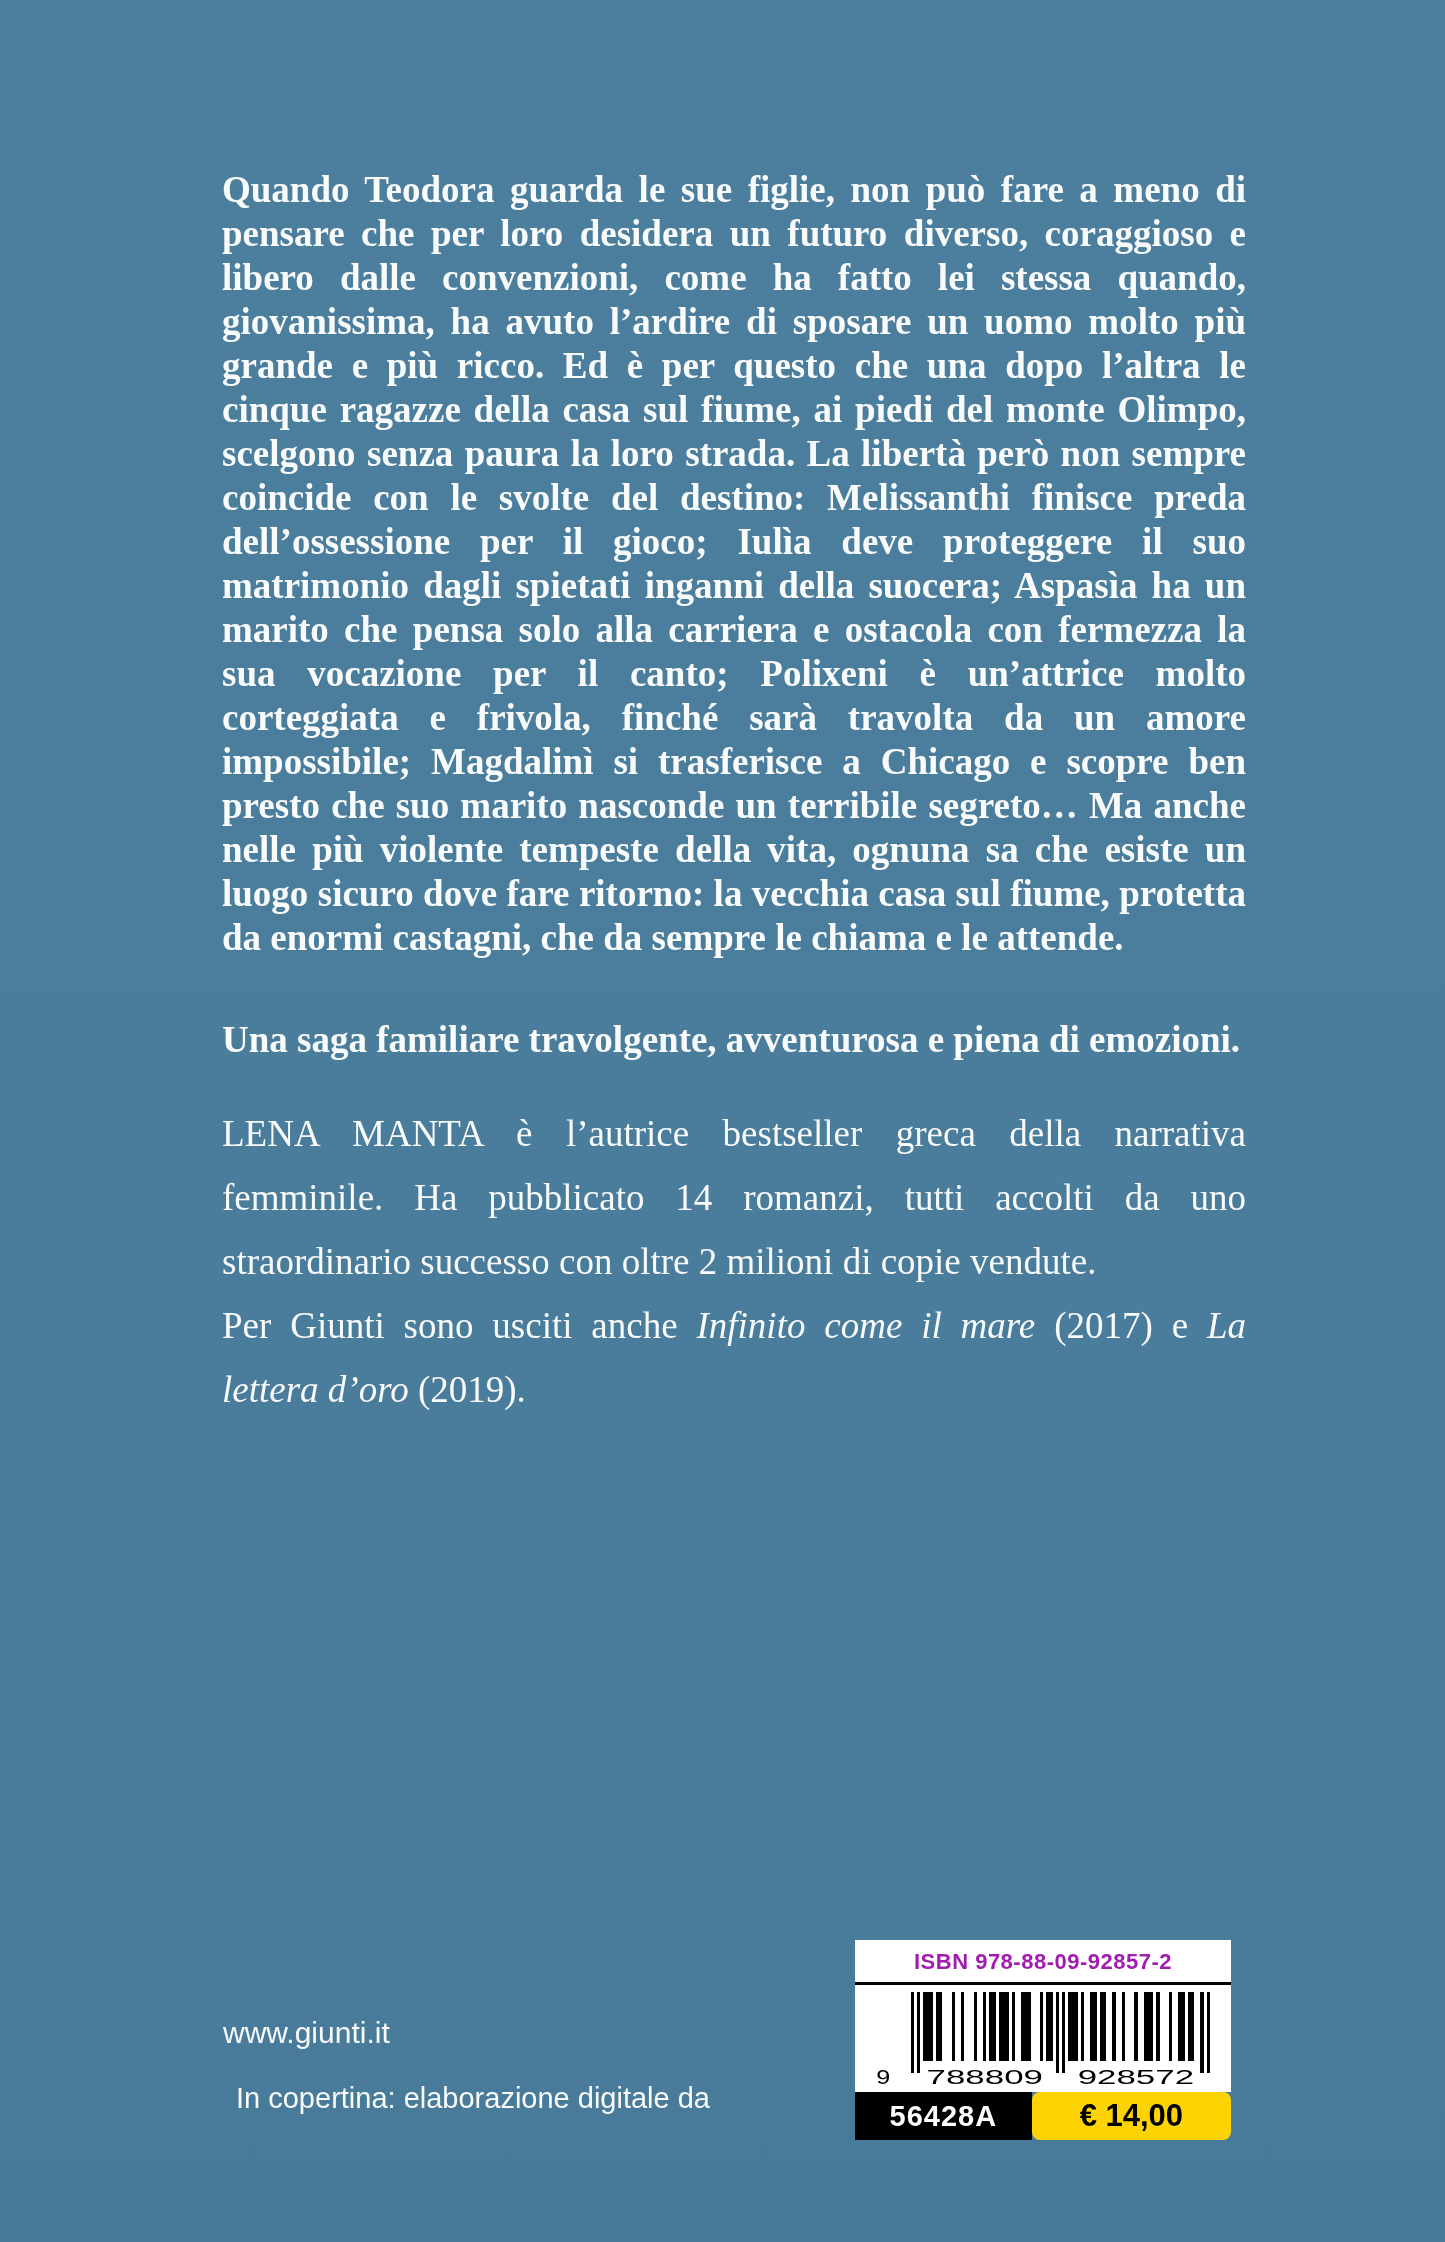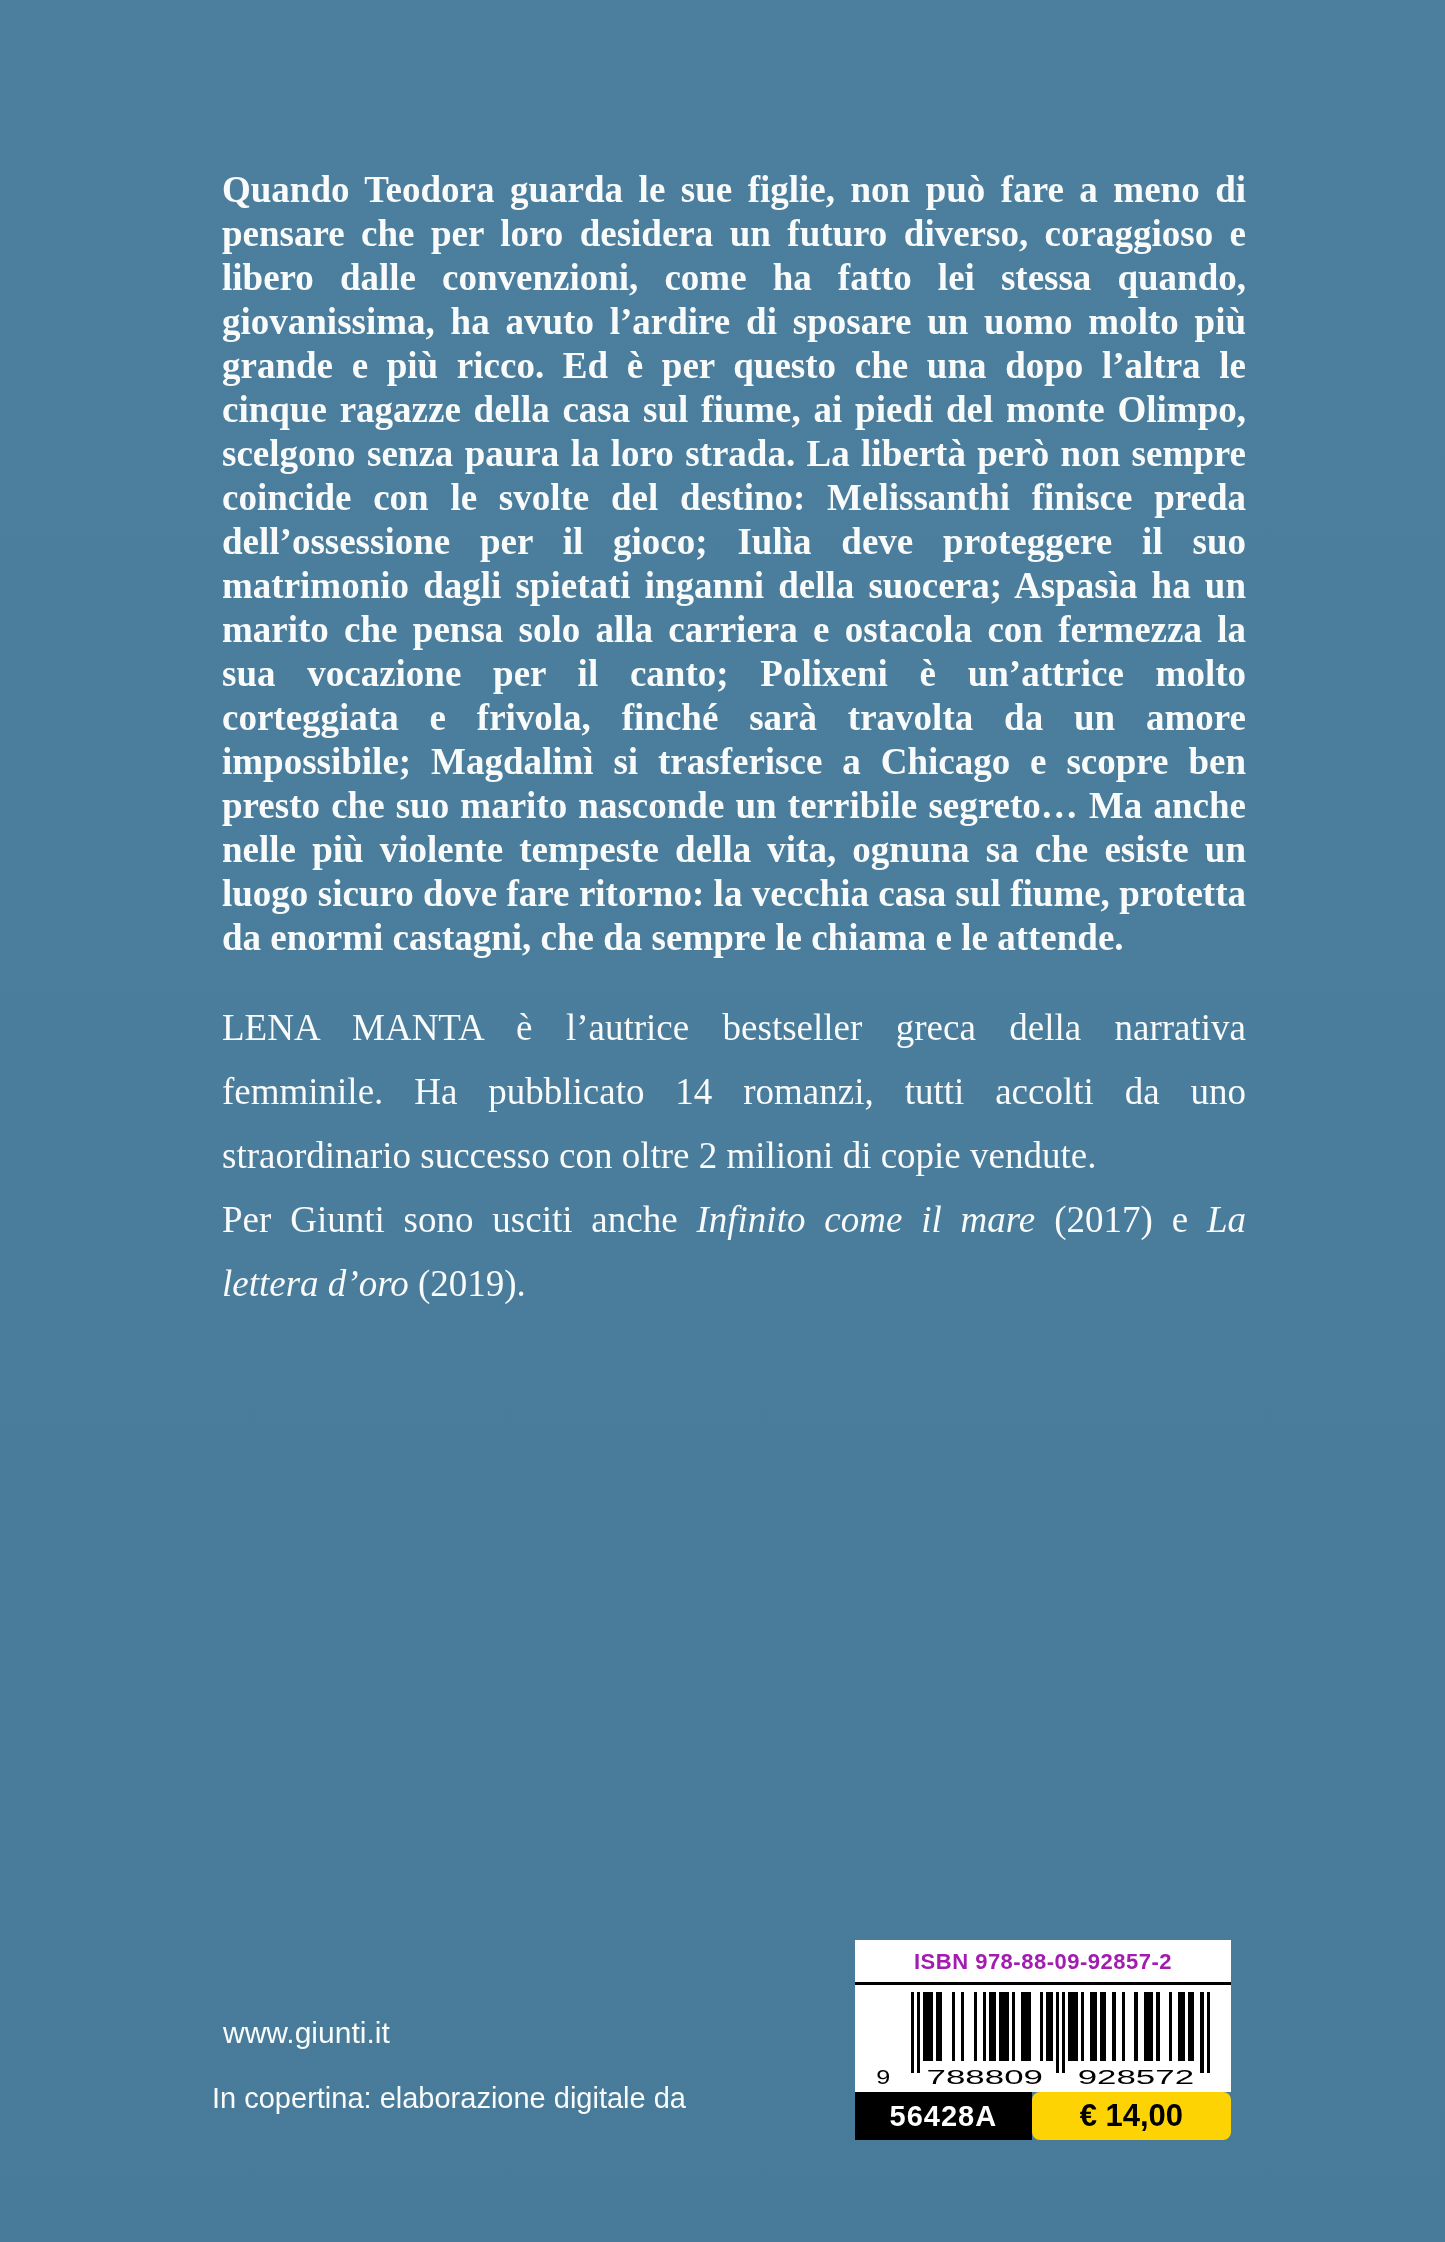--- a/index.html
+++ b/index.html
@@ -14,21 +14,21 @@
   .text-block { position:absolute; left:222px; top:168px; width:1024px; }
   .synopsis { font-size:37px; line-height:44px; text-align:justify; hyphens:auto;font-weight:bold; }
   .tagline { margin-top:54px; font-size:37px; line-height:52px; font-weight:bold; text-align:justify; }
   .bio { margin-top:36px; font-size:37px; line-height:64px; text-align:justify; hyphens:auto; }
   .italic { font-style:italic; }
   .website {
     position:absolute; left:223px; top:2016px;
     font-family:"Liberation Sans", sans-serif; font-size:30px;
   }
   .credits {
-    position:absolute; left:212px; top:2076px;
+    position:absolute; left:236px; top:2076px;
     font-family:"Liberation Sans", sans-serif; font-size:29px; line-height:44px;
   }
   .barcode-block { position:absolute; left:855px; top:1940px; width:376px; }
   .isbn-box { background:#ffffff; color:#a21caf; }
   .isbn-label {
     font-family:"Liberation Sans", sans-serif; font-weight:bold; font-size:22px;
     text-align:center; padding:9px 0 7px; border-bottom:3px solid #000; letter-spacing:0.5px;
   }
   .bars-wrap { padding:7px 18px 4px; }
   .bars-wrap svg { display:block; width:100%; height:96px; }
@@ -41,20 +41,21 @@
     flex:1; background:#fdd303; color:#000000; font-size:31px;
     display:flex; align-items:center; justify-content:center;border-radius:8px;
   }
 </style>
 </head>
 <body>
 
 <main class="text-block">
   <p class="synopsis">Quando Teodora guarda le sue figlie, non può fare a meno di pensare che per loro desidera un futuro diverso, coraggioso e libero dalle convenzioni, come ha fatto lei stessa quando, giovanissima, ha avuto l’ardire di sposare un uomo molto più grande e più ricco. Ed è per questo che una dopo l’altra le cinque ragazze della casa sul fiume, ai piedi del monte Olimpo, scelgono senza paura la loro strada. La libertà però non sempre coincide con le svolte del destino: Melissanthi finisce preda dell’ossessione per il gioco; Iulìa deve proteggere il suo matrimonio dagli spietati inganni della suocera; Aspasìa ha un marito che pensa solo alla carriera e ostacola con fermezza la sua vocazione per il canto; Polixeni è un’attrice molto corteggiata e frivola, finché sarà travolta da un amore impossibile; Magdalinì si trasferisce a Chicago e scopre ben presto che suo marito nasconde un terribile segreto… Ma anche nelle più violente tempeste della vita, ognuna sa che esiste un luogo sicuro dove fare ritorno: la vecchia casa sul fiume, protetta da enormi castagni, che da sempre le chiama e le attende.</p>
 
+  <p class="tagline">Una saga familiare travolgente, avventurosa e piena di emozioni.</p>
 
   <p class="bio"><span>LENA MANTA</span><span> è l’autrice bestseller greca della narrativa femminile. Ha pubblicato 14 romanzi, tutti accolti da uno straordinario successo con oltre 2 milioni di copie vendute.</span><br><span>Per Giunti sono usciti anche </span><span class="italic">Infinito come il mare</span><span> (2017) e </span><span class="italic">La lettera d’oro</span><span> (2019).</span></p>
 </main>
 
 <div class="website">www.giunti.it</div>
 
 <div class="credits">
   <div>In copertina: elaborazione digitale da</div>
 </div>
 

